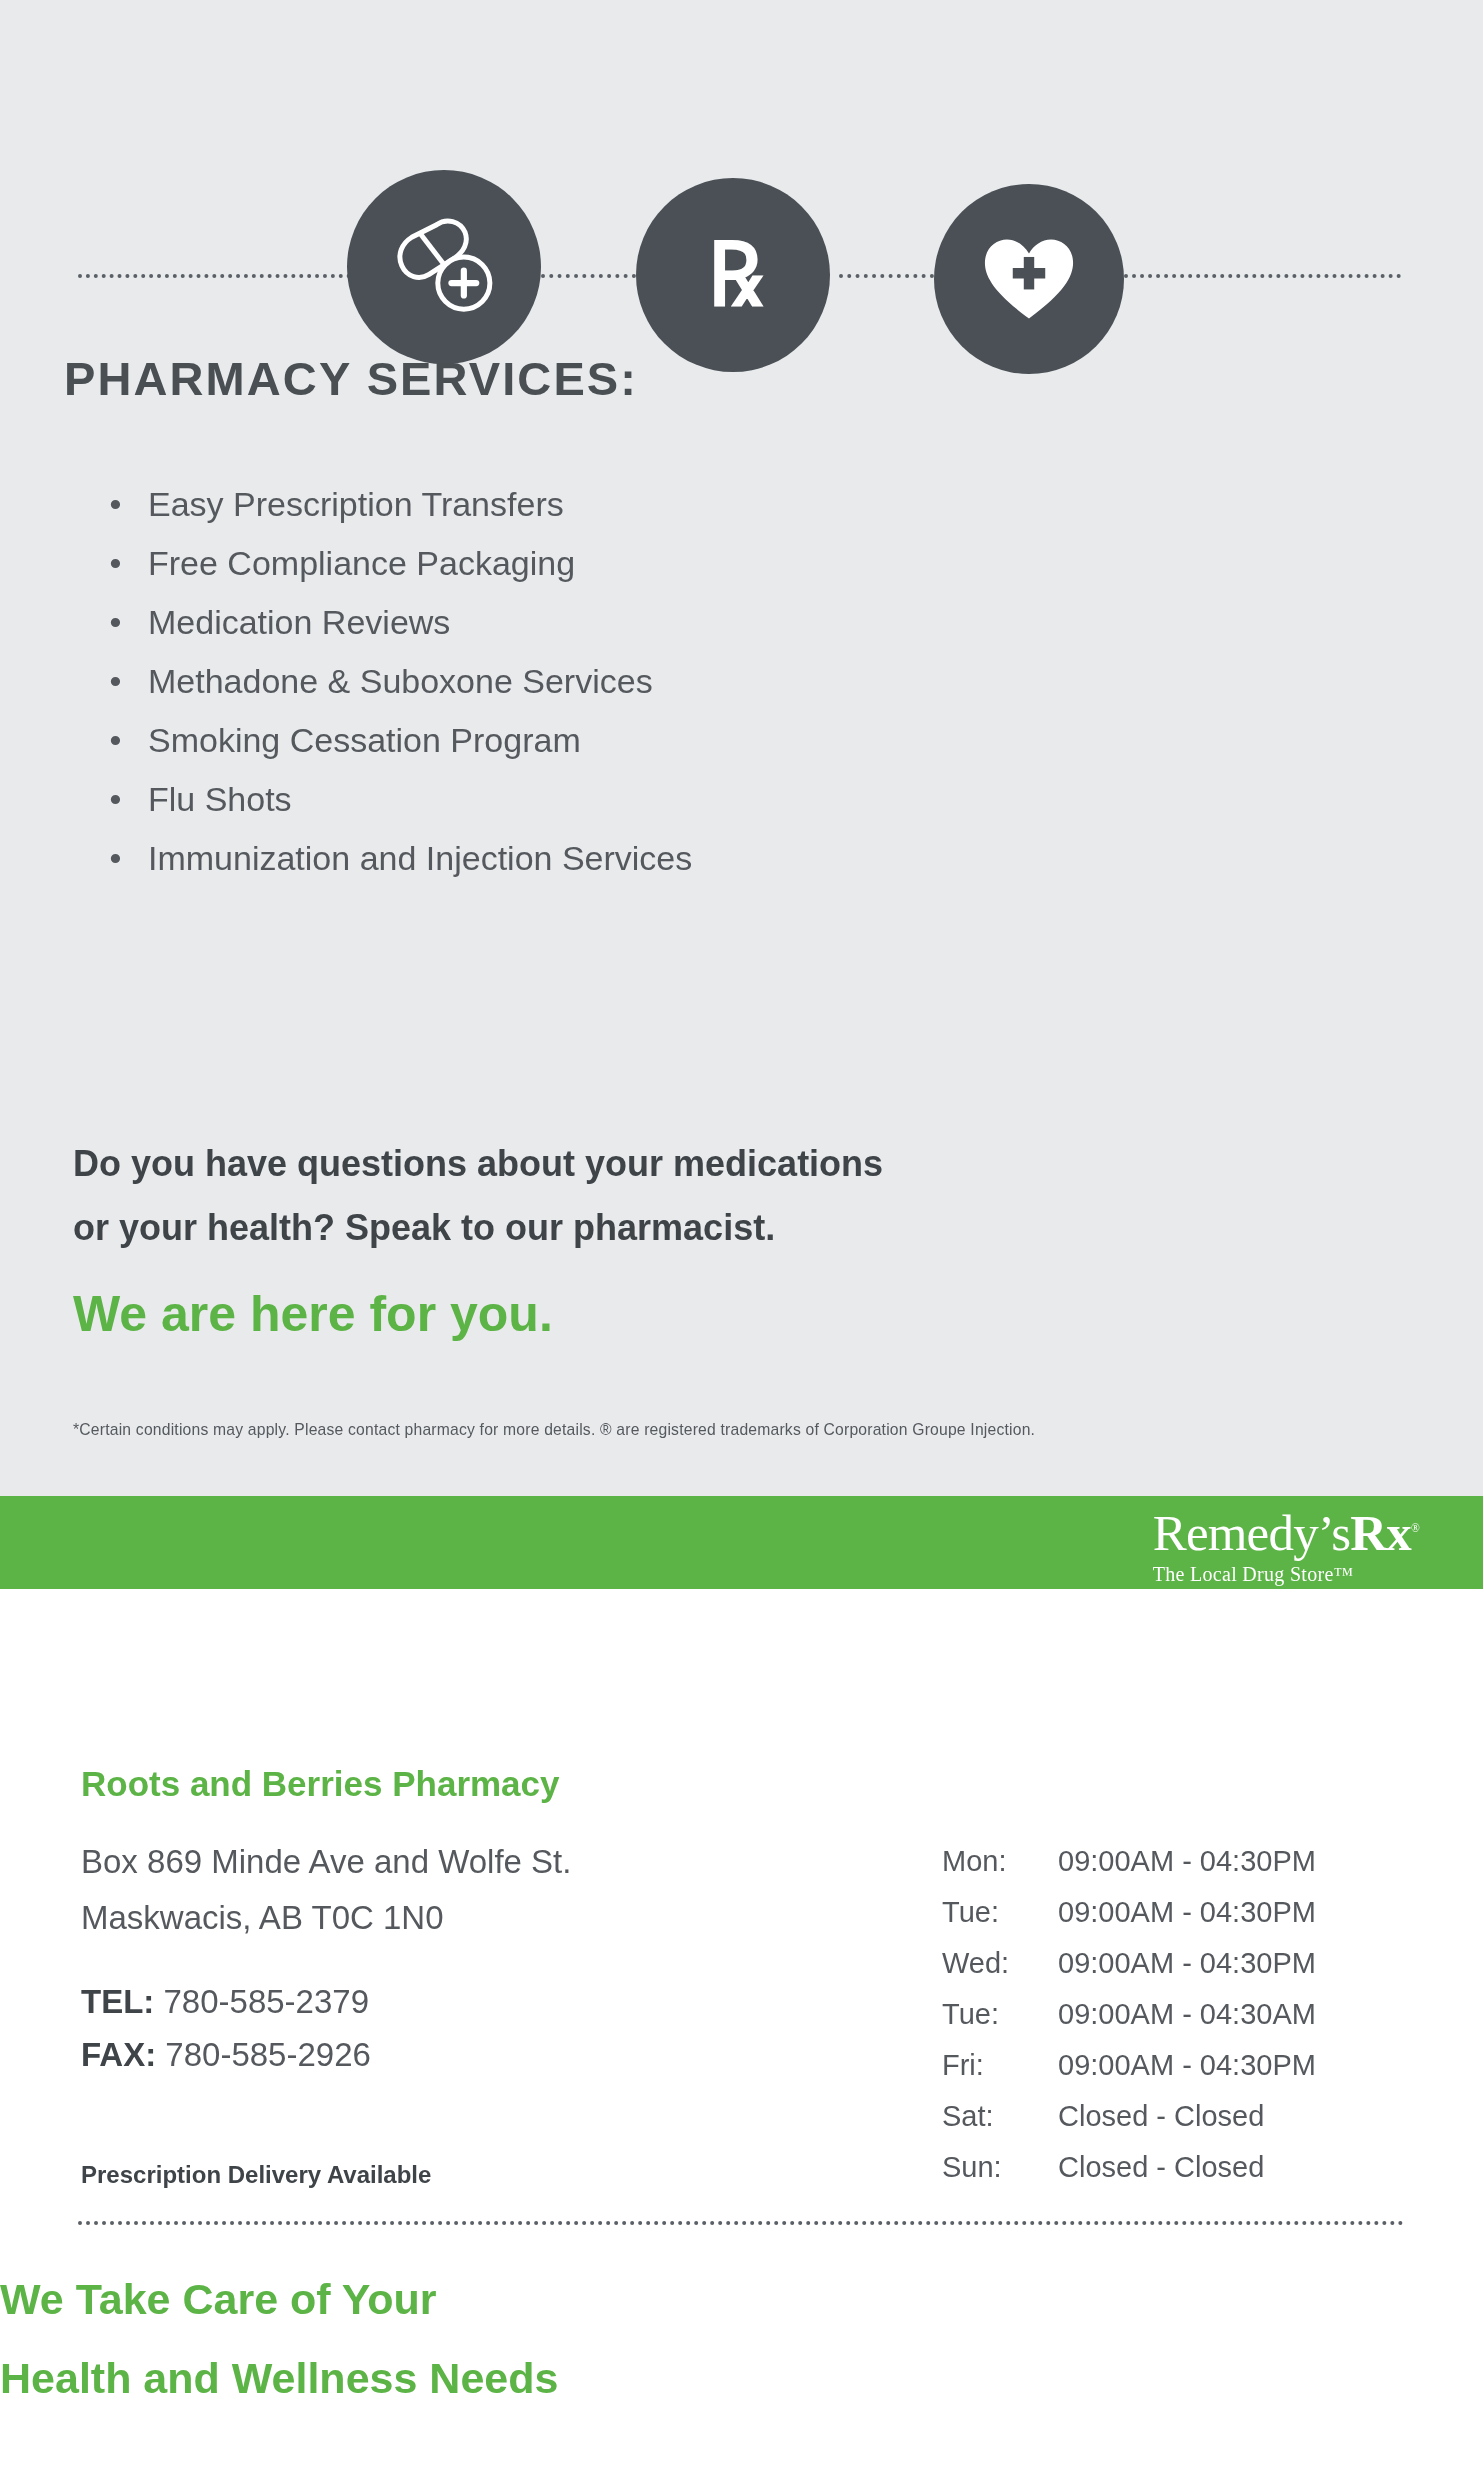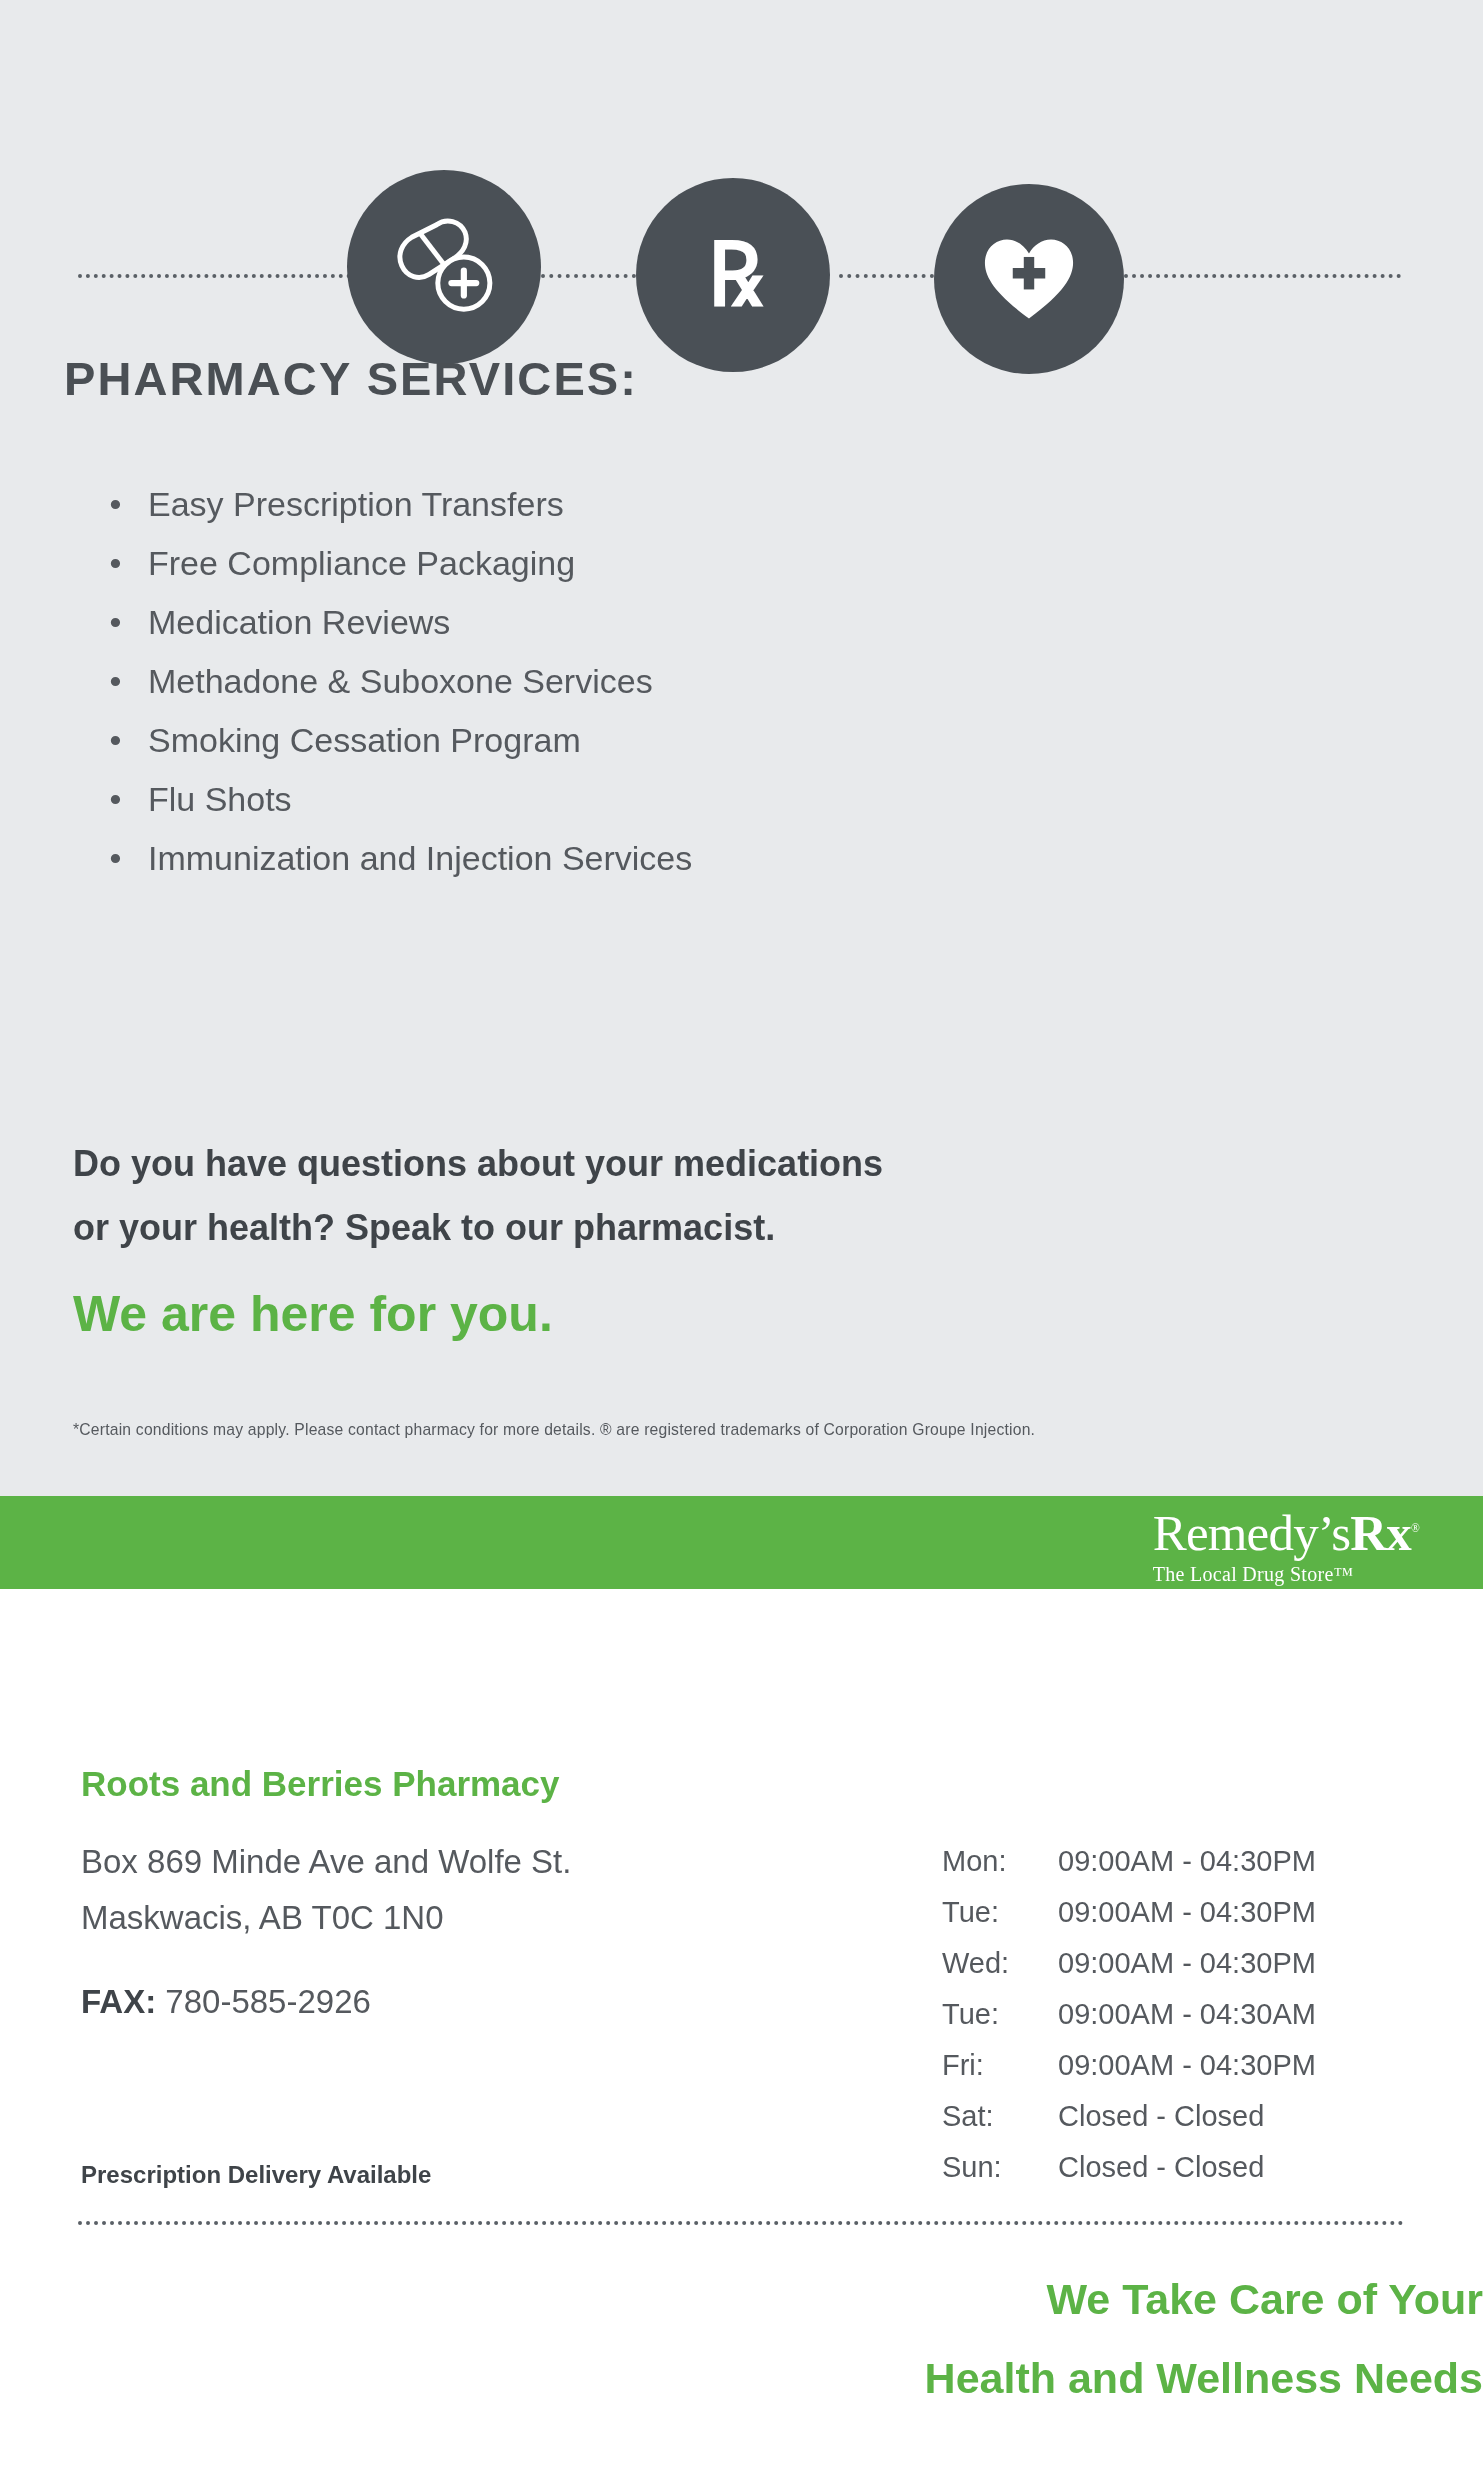--- a/index.html
+++ b/index.html
@@ -226,21 +226,21 @@
     width: 1326px;
     height: 0;
     border-top: 4.1px dotted #5a6066;
   }
 
   .footer-tagline {
     position: absolute;
     left: 0;
     top: 2260px;
     width: 1483px;
-    text-align: right;
+    text-align: left;
     font-size: 43px;
     font-weight: bold;
     line-height: 79px;
     color: #5cb346;
   }
 </style>
 </head>
 <body>
 
 <div class="top-panel"></div>
@@ -309,20 +309,24 @@
 
 <div class="store-name">Roots and Berries Pharmacy</div>
 
 <div class="address">
   <div>Box 869 Minde Ave and Wolfe St.</div>
   <div>Maskwacis, AB T0C 1N0</div>
 </div>
 
 <div class="contact">
   <div>
+    <span class="lbl">TEL:</span>
+    <span>780-585-2379</span>
+  </div>
+  <div>
     <span class="lbl">FAX:</span>
     <span>780-585-2926</span>
   </div>
 </div>
 
 <div class="delivery">Prescription Delivery Available</div>
 
 <table class="hours">
   <tbody>
       <tr>

